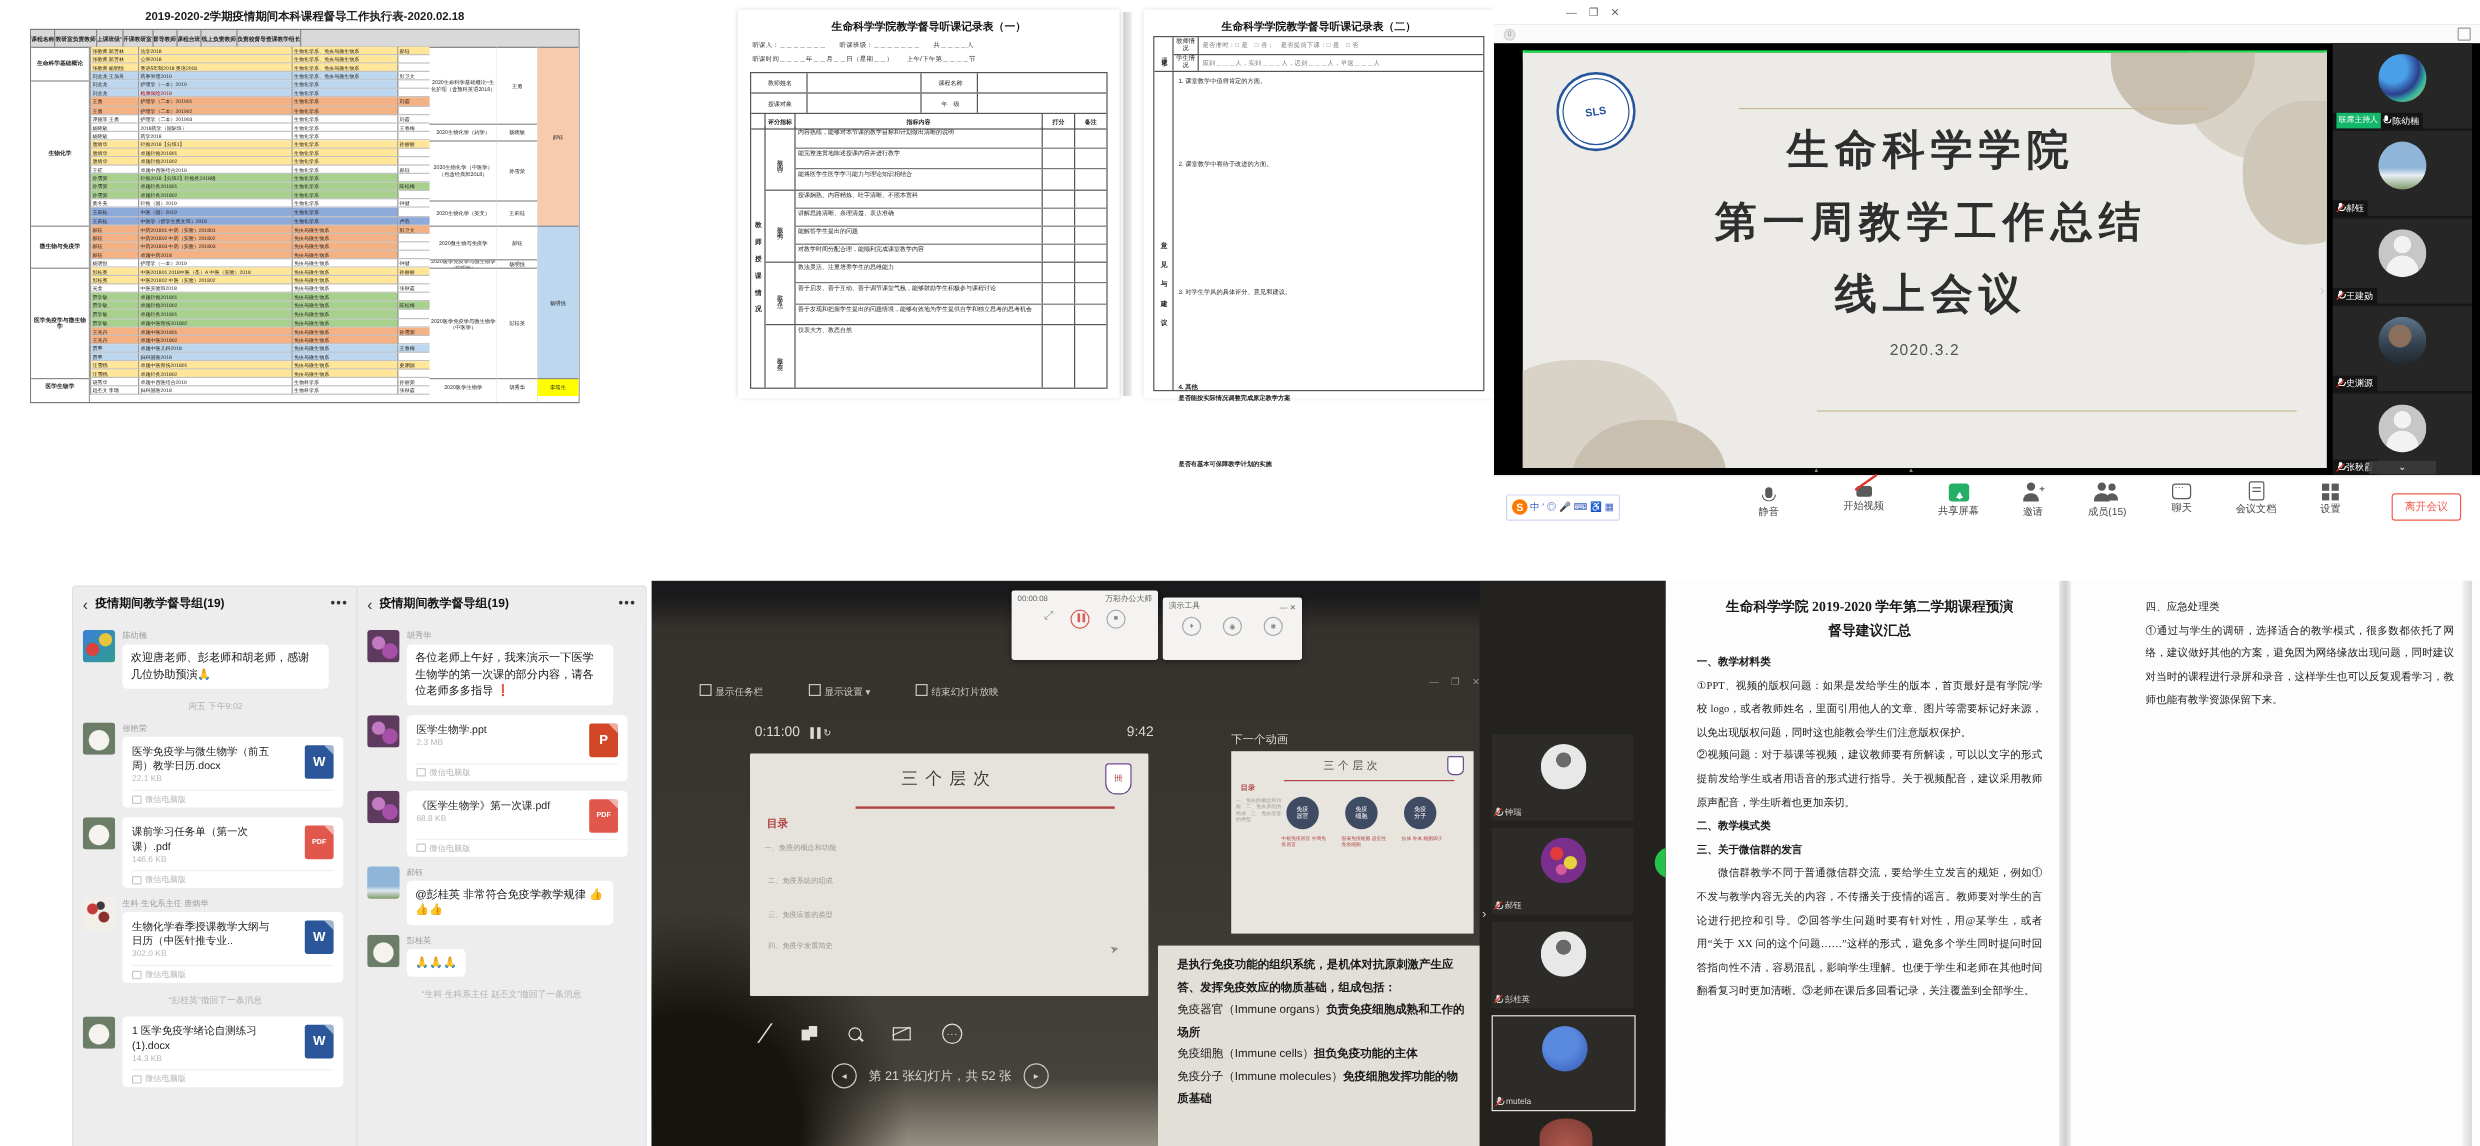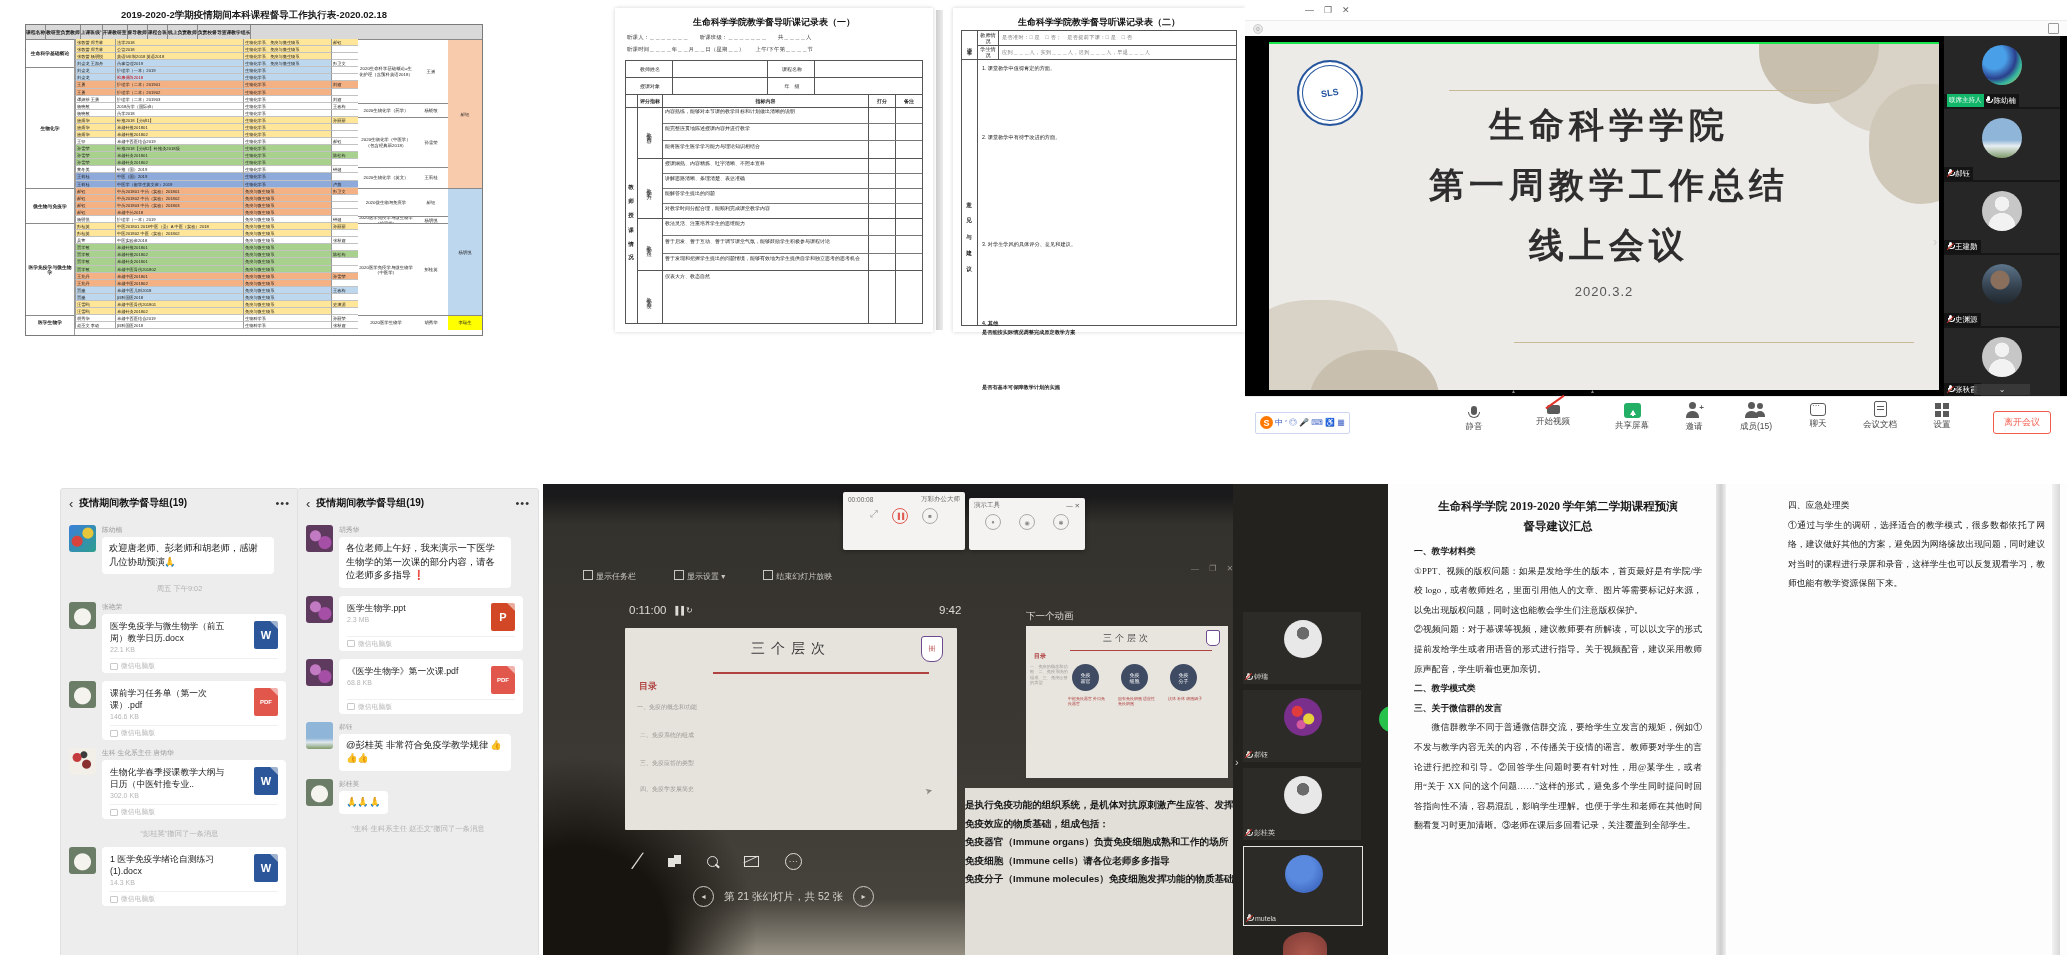--- a/index.html
+++ b/index.html
@@ -211,23 +211,23 @@
   .p-preview{position:absolute;left:483px;top:142px;width:202px;height:152px;background:#e8e5df}
   .pv-title{position:absolute;left:0;right:0;top:6px;text-align:center;font-size:9px;color:#4a4a4a;letter-spacing:3px}
   .pv-line{position:absolute;left:44px;right:16px;top:24px;height:1px;background:#b04341}
   .pv-shield{position:absolute;right:8px;top:4px;width:12px;height:14px;border:1px solid #6d4a8f;border-radius:2px 2px 5px 5px;background:#fff}
   .pv-toc{position:absolute;left:8px;top:26px;font-size:6px;color:#b04341;font-weight:bold}
   .pv-left{position:absolute;left:4px;top:38px;width:38px;font-size:4.2px;line-height:5.4px;color:#9a9893}
   .pv-circles{position:absolute;left:46px;top:38px;display:flex;gap:22px}
   .pv-c{width:27px;height:27px;border-radius:50%;background:#3f4b63;color:#fff;display:flex;flex-direction:column;
         align-items:center;justify-content:center;font-size:5px;line-height:6px}
   .pv-sub{position:absolute;top:70px;width:40px;font-size:4px;line-height:5.4px;color:#b04341}
-  .p-notes{position:absolute;left:422px;top:304px;width:272px;height:167px;background:#e2dfd9;padding:8px 0;box-sizing:border-box}
+  .p-notes{position:absolute;left:422px;top:304px;width:272px;height:167px;background:#e2dfd9;padding:8px 16px;box-sizing:border-box}
   .p-notes div{font-size:9.6px;line-height:18.5px;color:#191919;font-weight:600;white-space:normal}
-  .p-notes b{font-weight:700}
+  .p-notes b{font-weight:400}
   .p-strip{position:absolute;left:690px;top:0;width:155px;height:471px;background:#23221f}
   .p-tile{position:absolute;left:10px;width:118px;height:72px;background:#2c2b28}
   .p-tav{position:absolute;left:41px;top:8px;width:38px;height:38px;border-radius:50%}
   .ta-white{background:radial-gradient(circle at 50% 35%,#6a6a6a 0 6px,transparent 6.5px),#e8e8e8}
   .ta-dots{background:radial-gradient(circle at 35% 35%,#e23b3b 0 5px,transparent 6px),radial-gradient(circle at 65% 55%,#e8d23c 0 5px,transparent 6px),radial-gradient(circle at 45% 70%,#d85a9e 0 4px,transparent 5px),#7a2f8c}
   .ta-blue{background:radial-gradient(circle at 40% 35%,#5a8ae0 0 40%,#2f55b0 100%)}
   .p-tname{position:absolute;left:2px;bottom:2px;display:flex;gap:3px;align-items:center;color:#dcdad5;font-size:7px}
   .p-tname .mic i{background:#dcdad5}
   .p-tname .mic u{border-color:#dcdad5}
   .p-hl{border:1.6px solid #e8e6e1}
@@ -1292,21 +1292,21 @@
         </div>
       <div class="pv-sub" style="left:42px">中枢免疫器官 外周免疫器官</div>
       <div class="pv-sub" style="left:92px">固有免疫细胞 适应性免疫细胞</div>
       <div class="pv-sub" style="left:142px">抗体 补体 细胞因子</div>
     </div>
 
     <div class="p-notes">
 
     <div><b></b><span>是执行免疫功能的组织系统，是机体对抗原刺激产生应答、发挥免疫效应的物质基础，组成包括：</span></div>
         <div><b>免疫器官（Immune organs）</b><span>负责免疫细胞成熟和工作的场所</span></div>
-        <div><b>免疫细胞（Immune cells）</b><span>请各位老师多多指导</span></div>
+        <div><b>免疫细胞（Immune cells）</b><span>担负免疫功能的主体</span></div>
         <div><b>免疫分子（Immune molecules）</b><span>免疫细胞发挥功能的物质基础</span></div>
       </div>
 
     <div class="p-strip">
       <div class="p-tile" style="top:128px">
         <div class="p-tav ta-white"></div>
         <div class="p-tname">
             <span class="mic muted">
               <i></i>
               <u></u>

